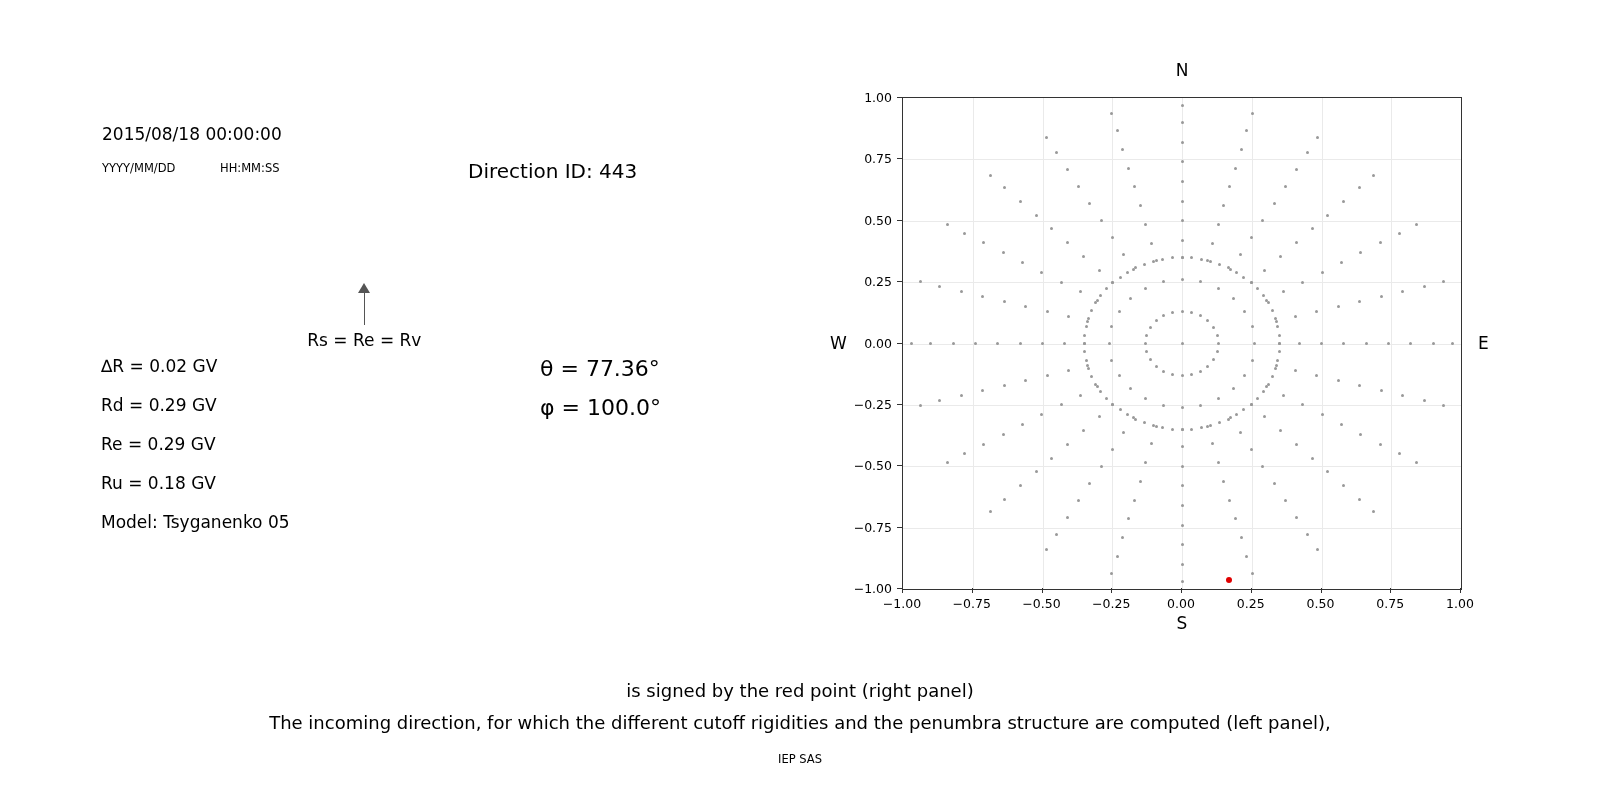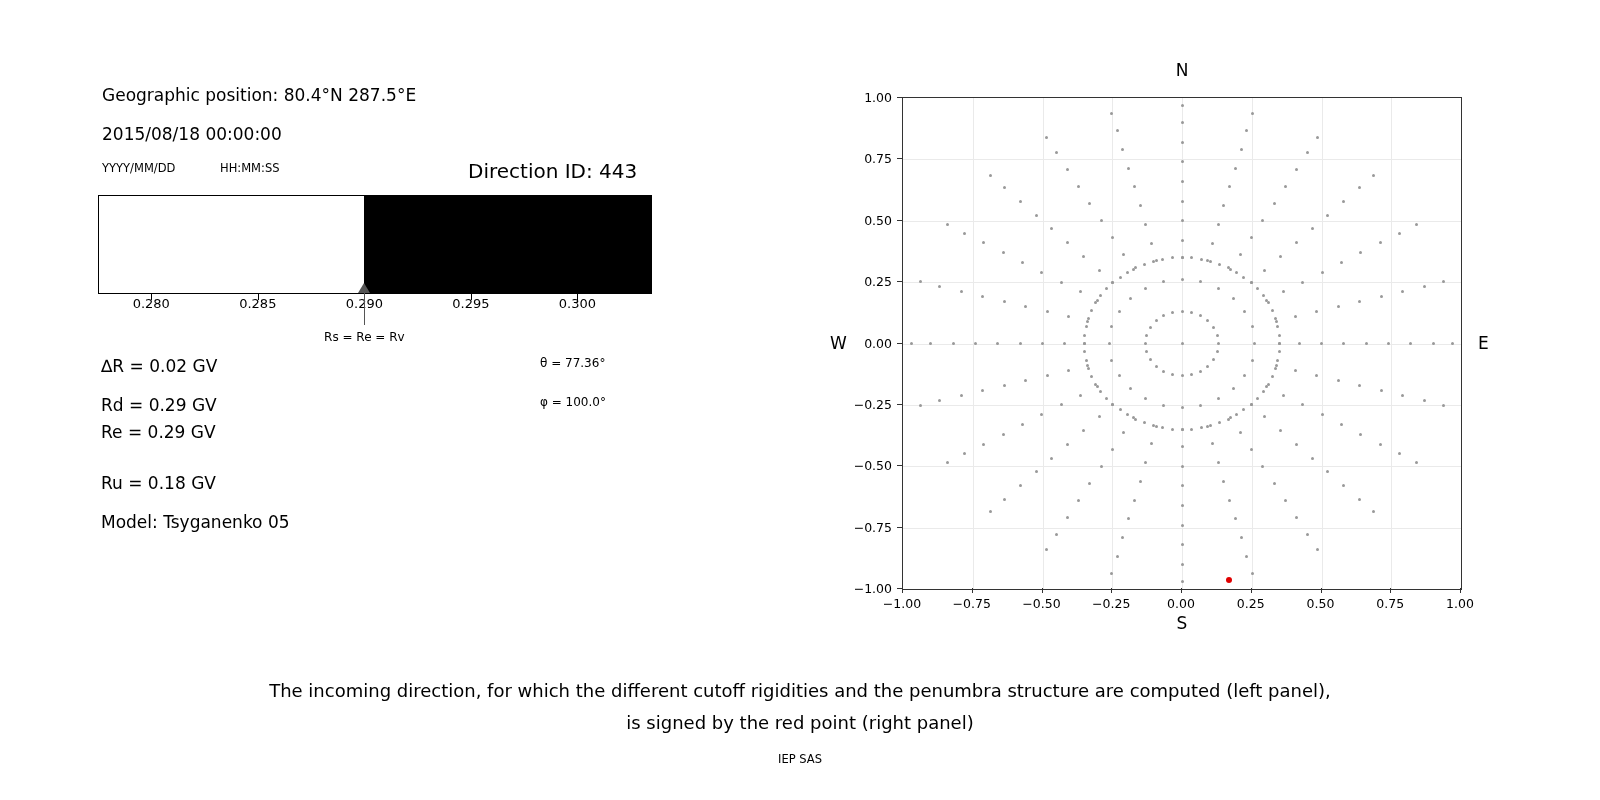--- a/index.html
+++ b/index.html
@@ -107,40 +107,40 @@
     width: 0; height: 0;
     border-left: 6px solid transparent;
     border-right: 6px solid transparent;
     border-bottom: 10px solid #555;
   }
   #rs-label {
     position: absolute;
     left: 372px;
     top: 330px;
     transform: translateX(-50%);
-    font-size: 12px;
+    font-size: 17px;
     white-space: nowrap;
   }
 
   
   .val-left {
     position: absolute;
     left: 101px;
     font-size: 17px;
     white-space: nowrap;
   }
   .val-right {
     position: absolute;
     left: 540px;
-    font-size: 12px;
+    font-size: 22px;
     white-space: nowrap;
   }
   #v-dr    { top: 356px; }
   #v-rd    { top: 395px; }
-  #v-re    { top: 422px; }
+  #v-re    { top: 434px; }
   #v-ru    { top: 473px; }
   #v-model { top: 512px; }
   #v-theta { top: 356px; }
   #v-phi   { top: 395px; }
 
   
   #right-panel {
     position: absolute;
     left: 800px;
     top: 40px;
@@ -226,45 +226,28 @@
     width: 1600px;
     text-align: center;
     font-size: 11.5px;
   }
 </style>
 </head>
 <body>
 
 <div id="left-panel">
 
-  <div class="info-line" id="geo-position">Geographic position: 80.4°N 287.5°E</div>
 
   <div class="info-line" id="datetime">2015/08/18 00:00:00</div>
 
   <div id="datetime-format-date">YYYY/MM/DD</div>
   <div id="datetime-format-time">HH:MM:SS</div>
 
   <div id="direction-id">Direction ID: 443</div>
 
-  <div id="penumbra-wrap">
-    <div id="penumbra-axes"></div>
-    <div id="penumbra-black" style="left: 266.346px; width: 287.654px;"></div>
-    <div id="penumbra-ticks">
-        <div class="pen-tick" style="left: 53.2692px;"></div>
-        <div class="pen-tick-label" style="left: 53.2692px;">0.280</div>
-        <div class="pen-tick" style="left: 159.808px;"></div>
-        <div class="pen-tick-label" style="left: 159.808px;">0.285</div>
-        <div class="pen-tick" style="left: 266.346px;"></div>
-        <div class="pen-tick-label" style="left: 266.346px;">0.290</div>
-        <div class="pen-tick" style="left: 372.885px;"></div>
-        <div class="pen-tick-label" style="left: 372.885px;">0.295</div>
-        <div class="pen-tick" style="left: 479.423px;"></div>
-        <div class="pen-tick-label" style="left: 479.423px;">0.300</div>
-      </div>
-  </div>
 
   <div id="rs-marker-head" style="left: 358.346px;"></div>
   <div id="rs-marker-line" style="left: 364.346px;"></div>
   <div id="rs-label" style="left: 364.346px;">Rs = Re = Rv</div>
 
   <div class="val-left" id="v-dr">∆R = 0.02 GV</div>
   <div class="val-left" id="v-rd">Rd = 0.29 GV</div>
   <div class="val-left" id="v-re">Re = 0.29 GV</div>
   <div class="val-left" id="v-ru">Ru = 0.18 GV</div>
   <div class="val-left" id="v-model">Model: Tsyganenko 05</div>
@@ -658,16 +641,16 @@
       <div class="tick-mark-x" style="left: 520.5px; top: 548px;"></div>
       <div class="xtick-label" style="left: 520.5px; top: 556px;">0.50</div>
       <div class="tick-mark-x" style="left: 590.25px; top: 548px;"></div>
       <div class="xtick-label" style="left: 590.25px; top: 556px;">0.75</div>
       <div class="tick-mark-x" style="left: 660px; top: 548px;"></div>
       <div class="xtick-label" style="left: 660px; top: 556px;">1.00</div>
     </div>
 </div>
 
 <div id="caption">
+  <div>is signed by the red point (right panel)</div>
   <div>The incoming direction, for which the different cutoff rigidities and the penumbra structure are computed (left panel),</div>
-  <div>is signed by the red point (right panel)</div>
 </div>
 <div id="credit">IEP SAS</div>
 
 </body></html>

